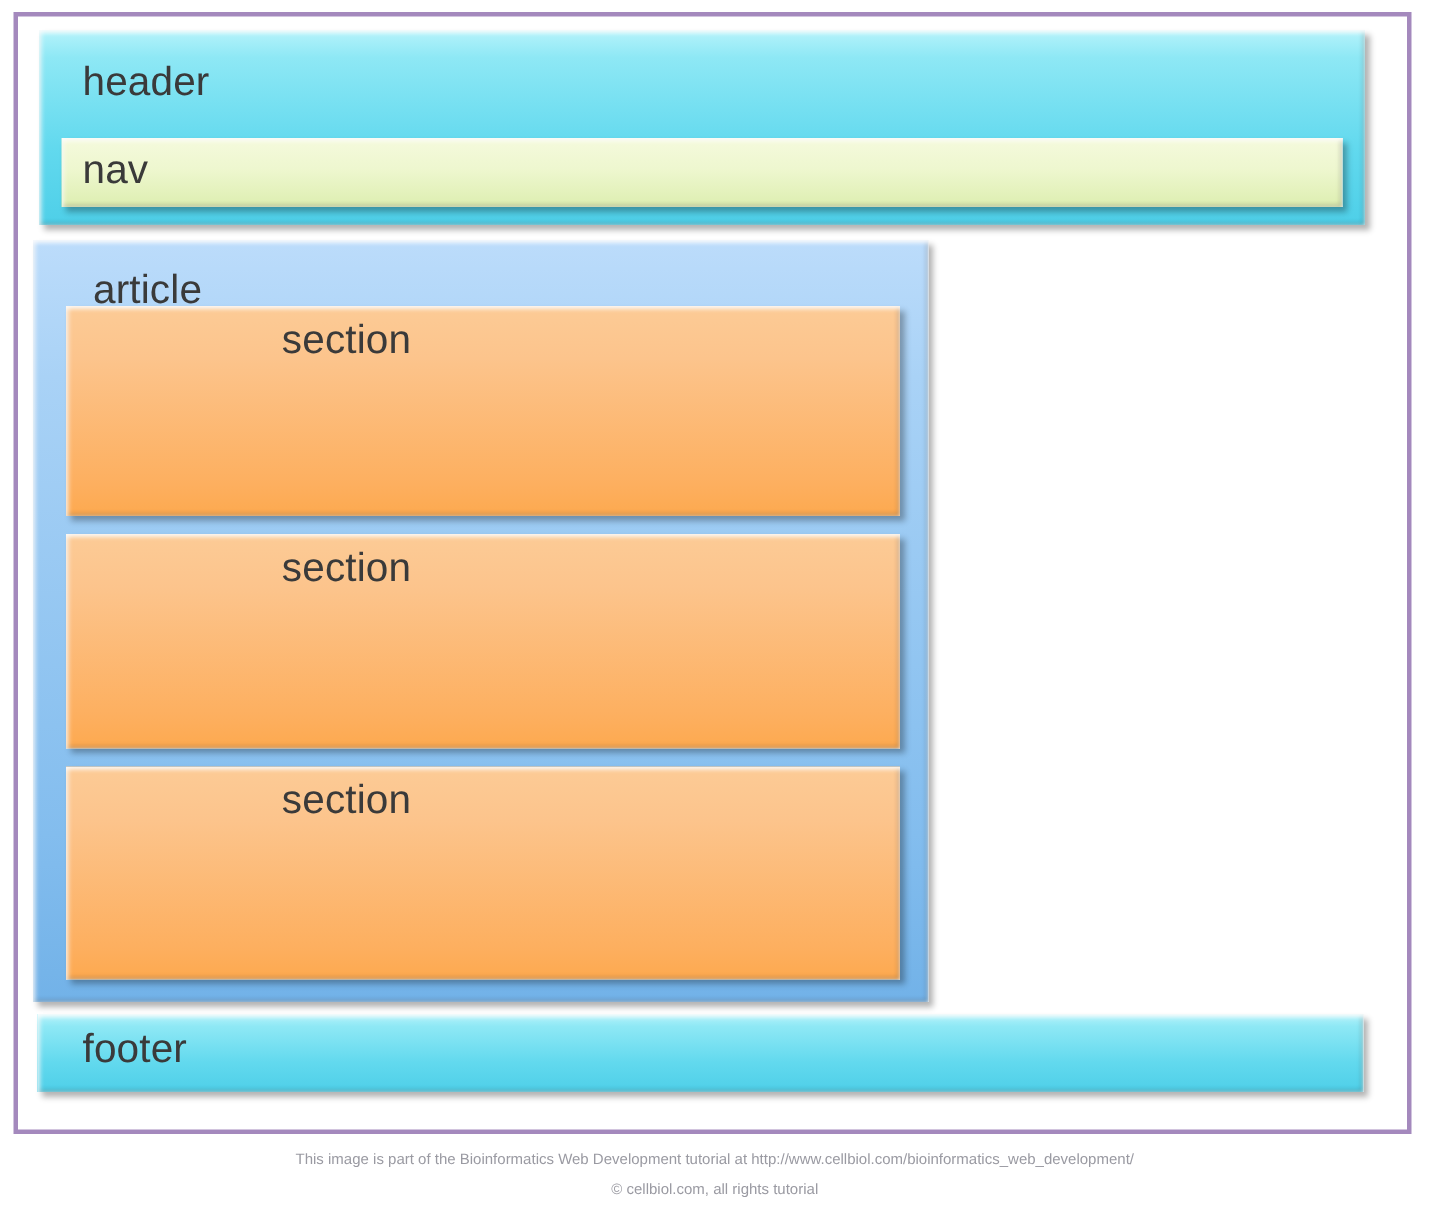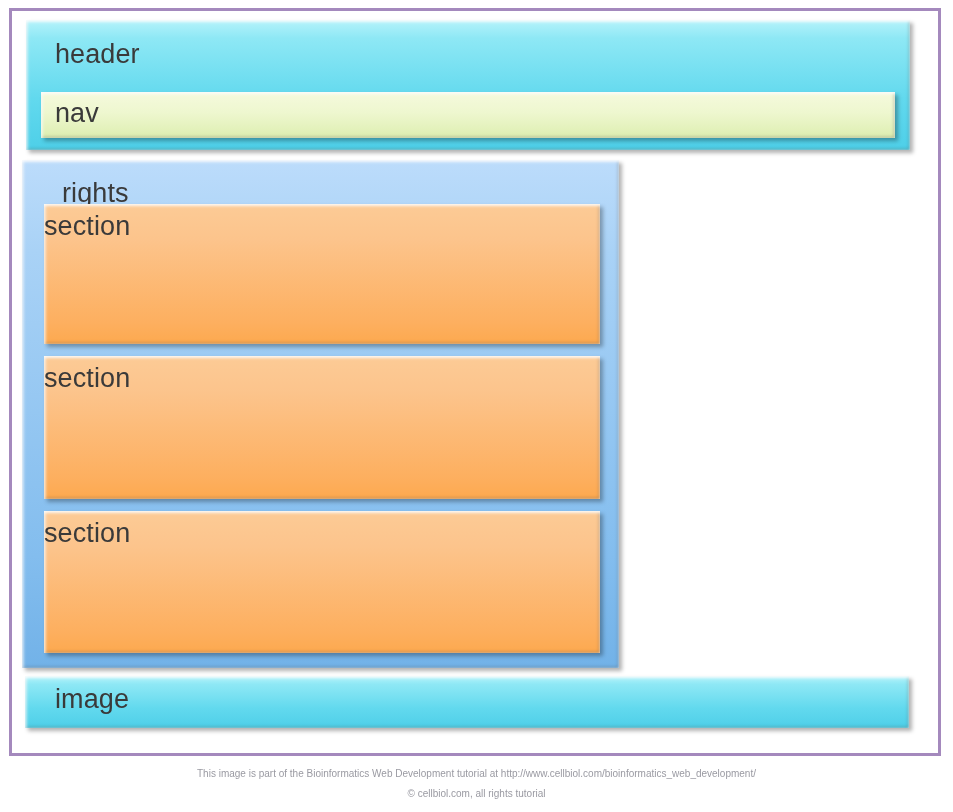--- a/index.html
+++ b/index.html
@@ -90,20 +90,21 @@
   }
   #article > .label { left: 40px; top: 17px; }
 
   
   .section {
     background: linear-gradient(180deg, #fccb96 0%, #fcc48c 25%, #fdaf5f 85%, #fda94f 100%);
   }
   .section > .label {
     left: 0;
     right: 0;
+    text-align: center;
     padding-right: 182px;
   }
   #section1 { left: 44px; top: 204px; width: 556px; height: 140px; }
   #section2 { left: 44px; top: 356px; width: 556px; height: 143px; }
   #section3 { left: 44px; top: 511px; width: 556px; height: 142px; }
 
   
   #aside {
     left: 641px;
     top: 160px;
@@ -146,36 +147,36 @@
 
   <div class="block bevel" id="header">
     <span class="label">header</span>
   </div>
 
   <div class="block bevel" id="nav">
     <span class="label">nav</span>
   </div>
 
   <div class="block bevel" id="article">
-    <span class="label">rights</span>
+    <span class="label">article</span>
   </div>
 
   <div class="block bevel section" id="section1">
     <span class="label">section</span>
   </div>
   <div class="block bevel section" id="section2">
     <span class="label">section</span>
   </div>
   <div class="block bevel section" id="section3">
     <span class="label">section</span>
   </div>
 
 
   <div class="block bevel" id="footer">
-    <span class="label">image</span>
+    <span class="label">footer</span>
   </div>
 
   <div id="caption">
     <span class="line">This image is part of the Bioinformatics Web Development tutorial at  http://www.cellbiol.com/bioinformatics_web_development/</span>
     <span class="line">© cellbiol.com, all rights tutorial</span>
   </div>
 
 </div>
 
 </body></html>

